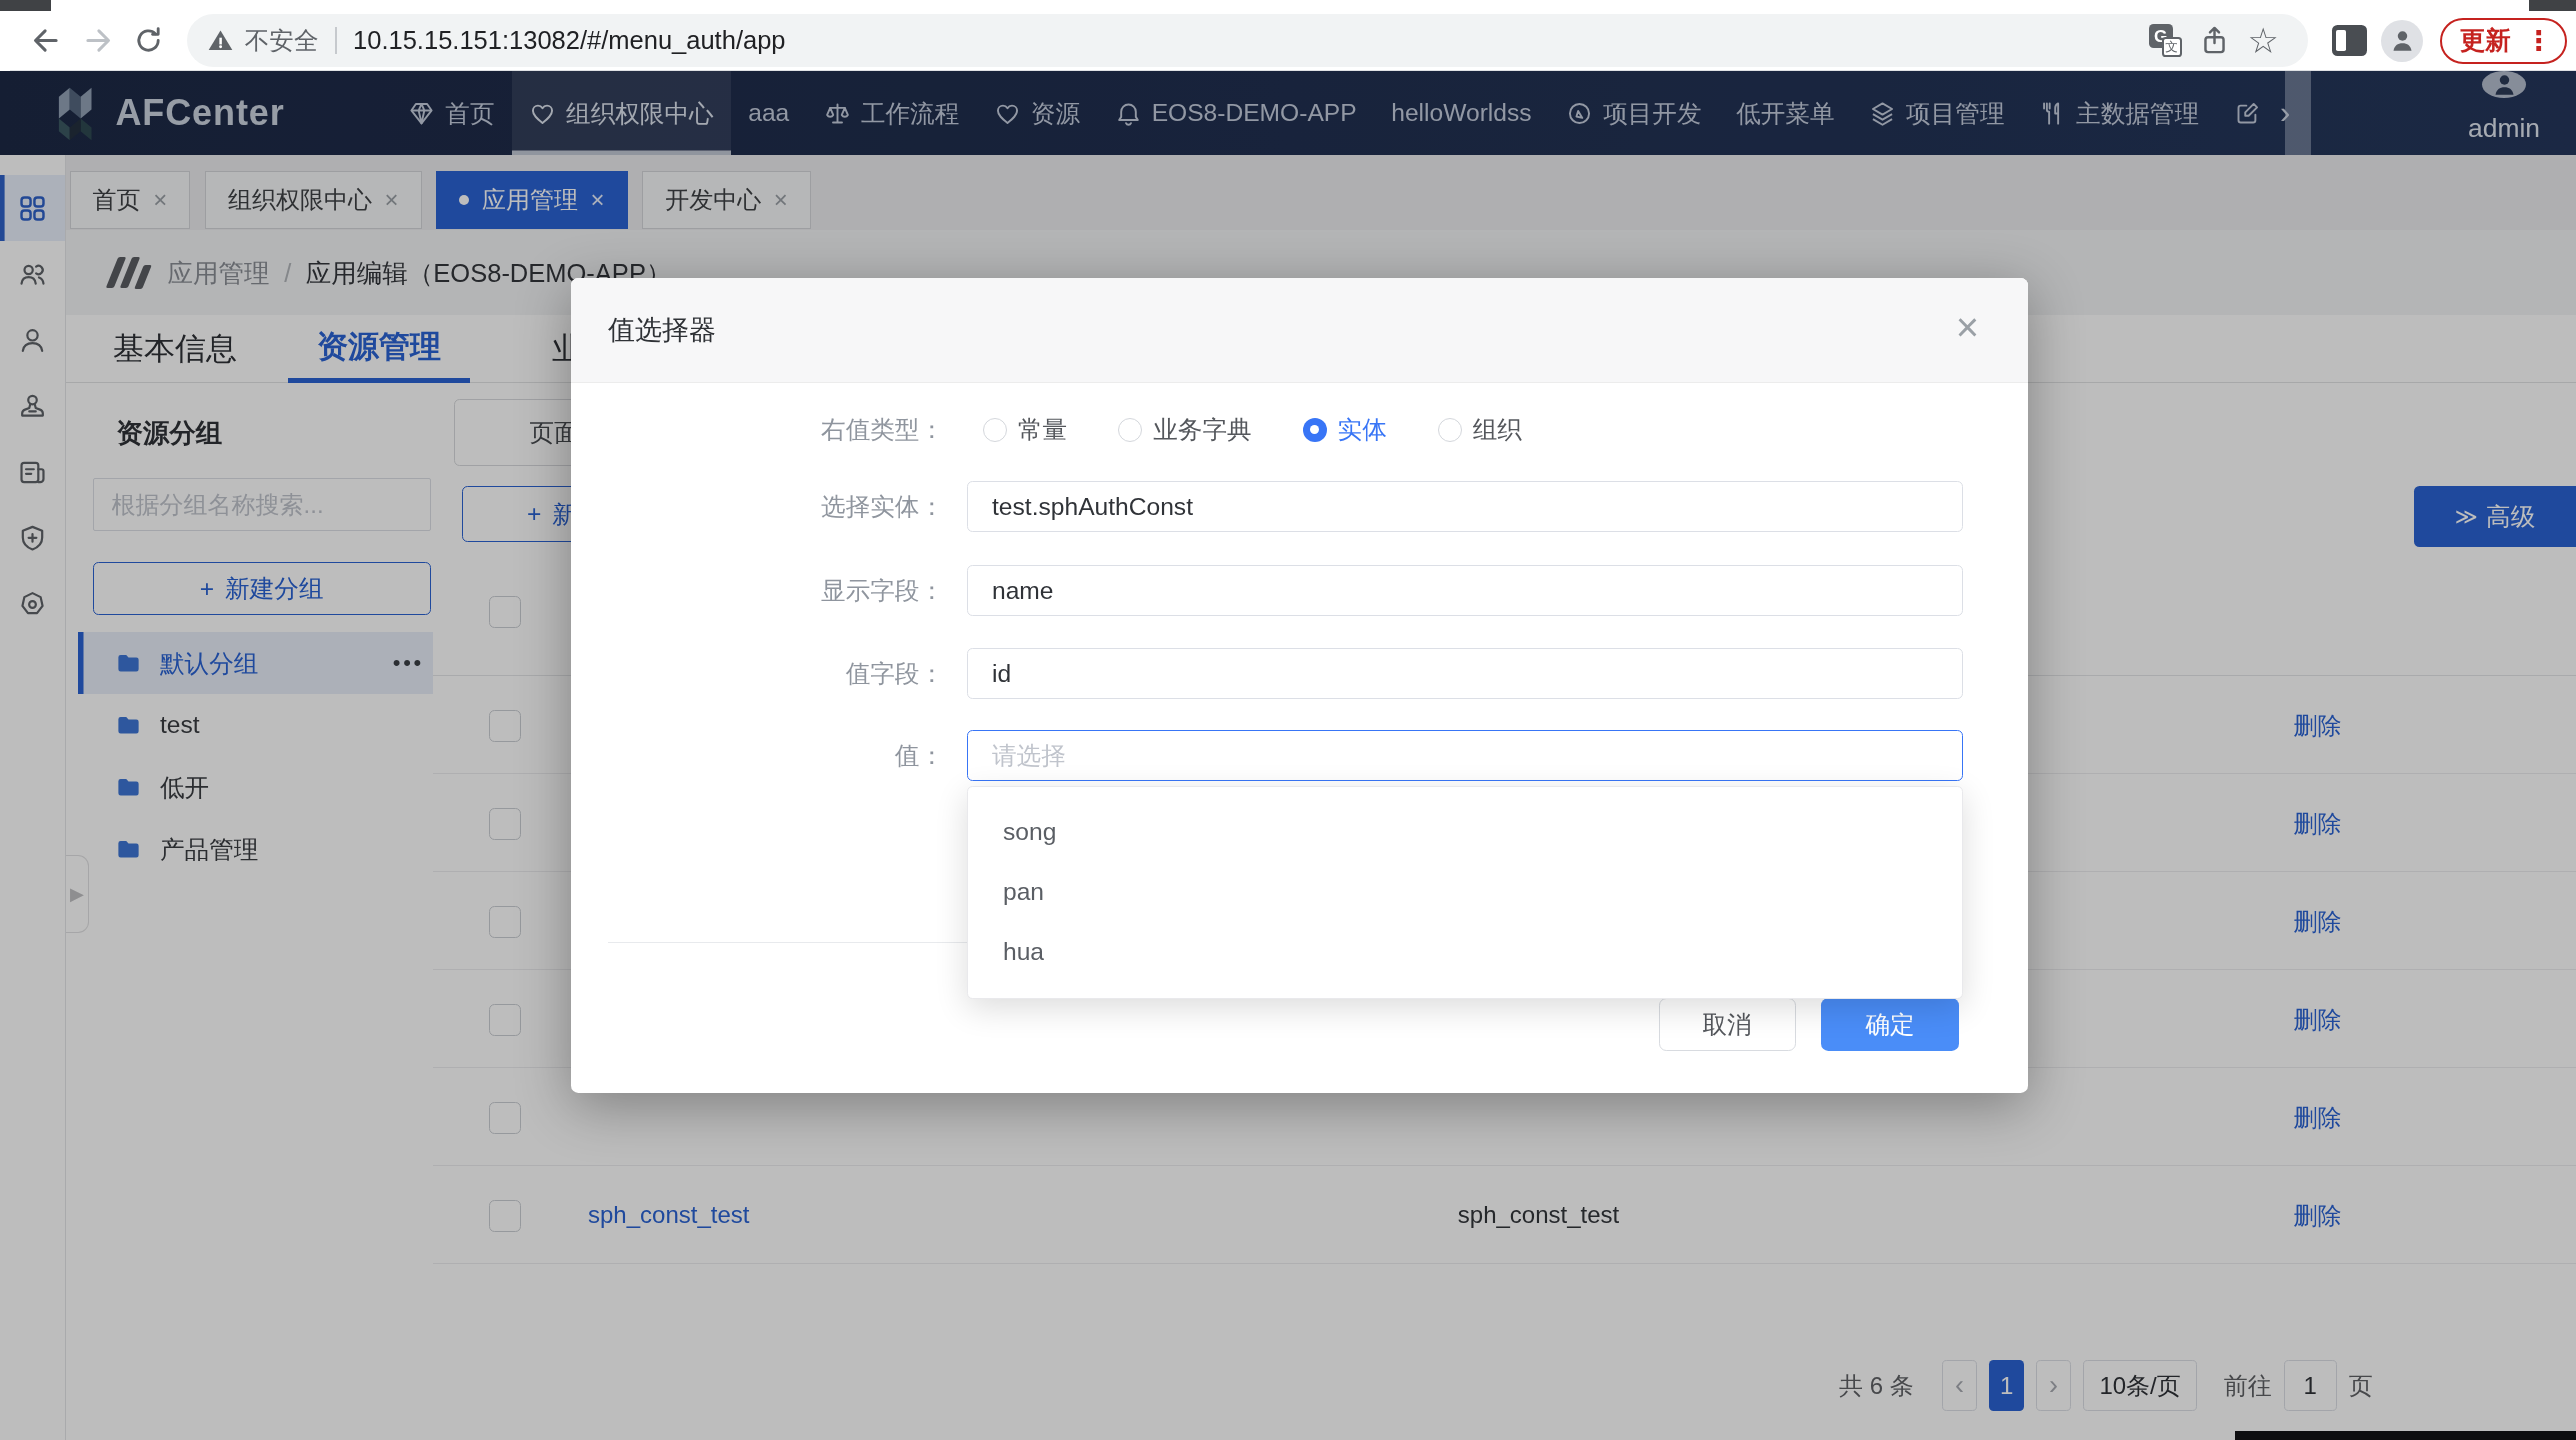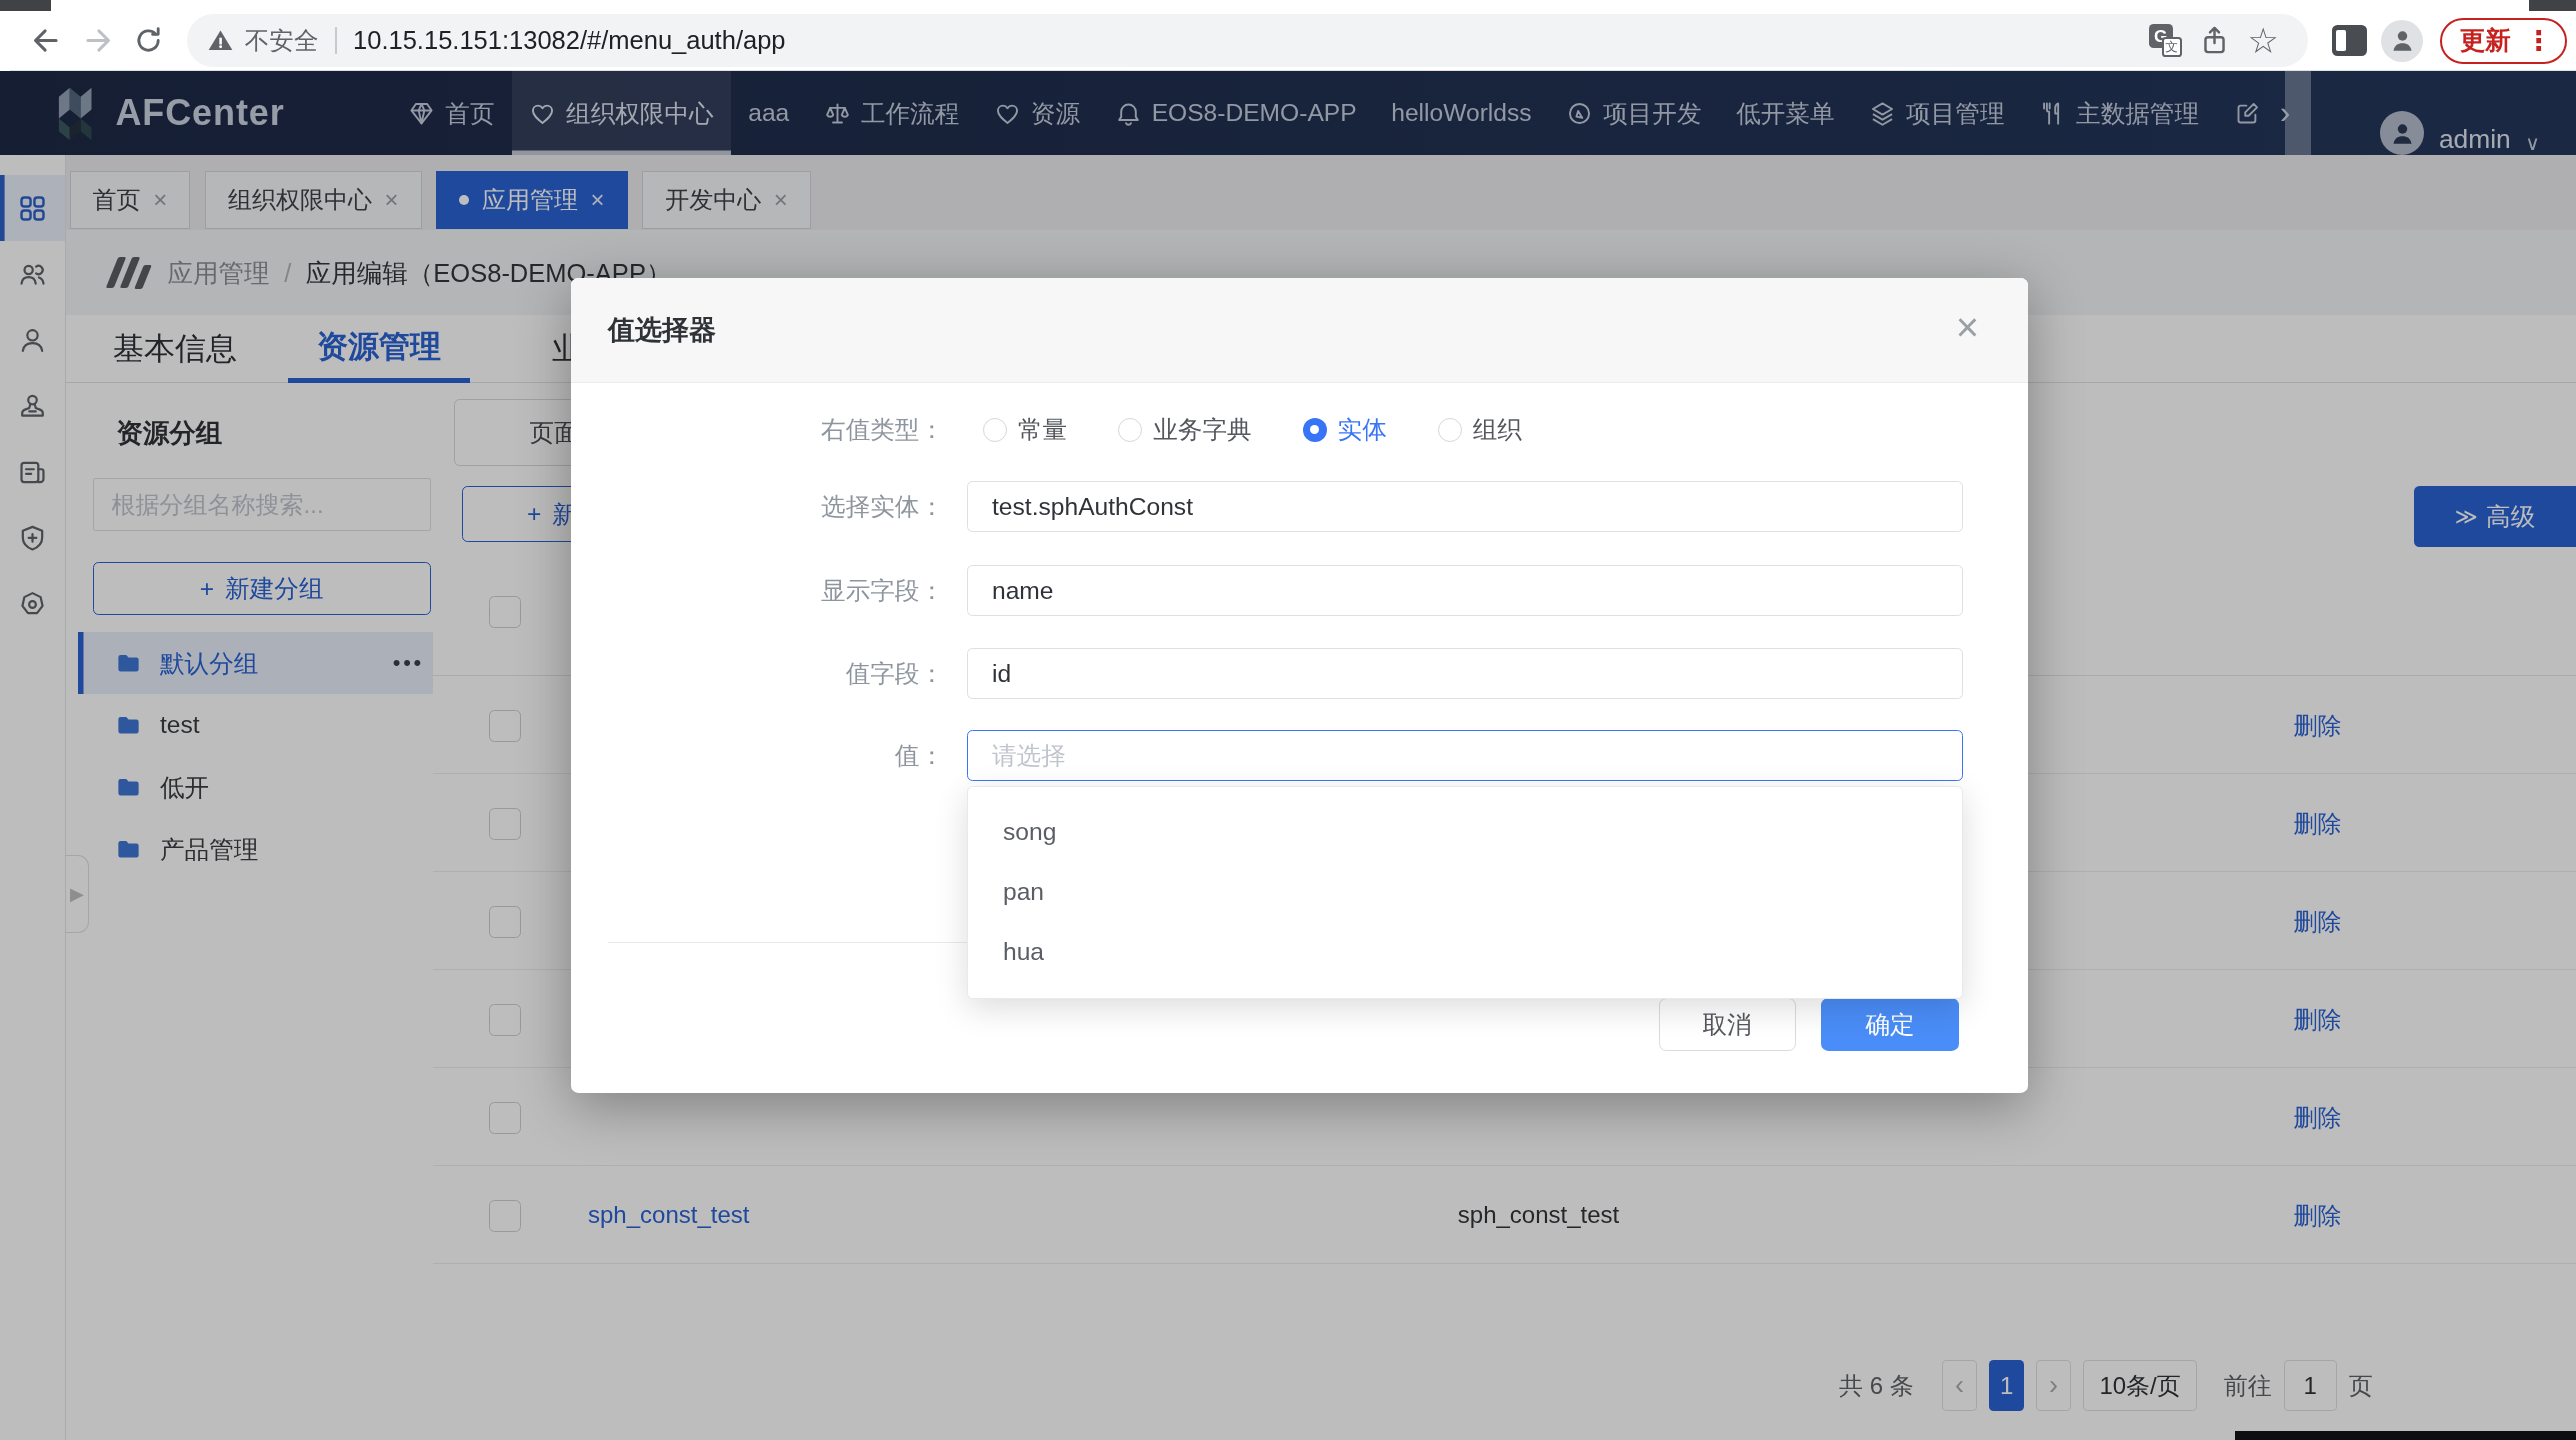--- a/index.html
+++ b/index.html
@@ -42,21 +42,21 @@
   .topnav { position:absolute; top:0; left:0; right:0; height:84px;
             background:linear-gradient(90deg,#1d2946,#25375c); display:flex; align-items:center; color:#c5cddd; }
   .brand { display:flex; align-items:center; gap:16.4px; margin-left:55px; width:300px; }
   .brand-name { font-size:36px; font-weight:bold; color:#ccd4e0; letter-spacing:0.9px; }
   .menu-wrap { display:flex; align-items:center; height:84px; width:1875px; overflow:hidden; margin-left:36px; }
   .m-item { display:flex; align-items:center; gap:10px; height:84px; padding:0 17.3px; font-size:24.6px; white-space:nowrap; cursor:pointer; }
   .m-item svg { flex:0 0 auto; }
   .m-item.active { background:rgba(255,255,255,0.09); box-shadow:inset 0 -4.6px 0 #c3cad6; color:#dee4ef; }
   .nav-chev { position:absolute; left:2280px; top:0; height:84px; display:flex; align-items:center; color:#cdd5e3; font-size:31px; z-index:2; }
   .nav-strip { position:absolute; left:2285px; top:0; width:25.5px; height:84px; background:rgba(205,213,228,0.42); }
-  .nav-user { position:absolute; right:36px; top:0; height:84px; display:flex; align-items:flex-end; gap:14.6px; }
+  .nav-user { position:absolute; right:36px; top:0; height:84px; display:flex; align-items:center; gap:14.6px;flex-direction:column; }
   .nav-avatar { width:44px; height:44px; border-radius:50%; background:rgba(230,236,245,0.75); display:flex; align-items:center; justify-content:center; }
   .nav-user .uname { font-size:26.4px; color:#e1e7f1; }
   .nav-user .carat { font-size:20px; color:#c5cddd; }
 
   
   .below { position:absolute; top:84px; left:0; right:0; bottom:0; }
   .rail { position:absolute; top:0; left:0; width:66px; bottom:0; background:#fff; border-right:0.9px solid #e5e6e8; padding-top:20px; }
   .rail-item { width:65px; height:66px; display:flex; align-items:center; justify-content:center; color:#5f6368; }
   .rail-item.active { background:#e9effb; box-shadow:inset 4.6px 0 0 #2f62c9; color:#2f62c9; }
   .rightcol { position:absolute; top:0; left:66px; right:0; bottom:0; }
@@ -123,21 +123,21 @@
   .pg-size { width:114px; height:51px; border:1.8px solid #dcdfe6; border-radius:4.6px; background:#fff; display:flex; align-items:center; justify-content:center; color:#303338; }
   .pg-goto { margin-left:14.6px; }
   .pg-input { width:53px; height:51px; border:1.8px solid #dcdfe6; border-radius:4.6px; text-align:center; font-size:24px; color:#303338; font-family:inherit; }
   .bottom-dark { position:absolute; left:2235px; right:0; bottom:0; height:9px; background:#131416; }
 
   
   .modal { position:absolute; left:571px; top:278px; width:1457px; height:815px; background:#fff; border-radius:7.3px;
            box-shadow:0 12.7px 55px rgba(0,0,0,0.32); z-index:60; }
   .mhead { position:absolute; top:0; left:0; right:0; height:105px; background:#f7f7f8; border-bottom:0.9px solid #ececec;
            border-radius:7.3px 7.3px 0 0; display:flex; align-items:center; }
-  .mtitle { margin-left:37px; font-size:27px; color:#2f3236; font-weight:bold; }
+  .mtitle { margin-left:37px; font-size:27px; color:#2f3236; font-weight:normal; }
   .mclose { position:absolute; right:33px; top:22px; width:55px; height:55px; display:flex; align-items:center; justify-content:center;
             color:#9aa0a6; font-size:40px; cursor:pointer; }
   .radio-row { position:absolute; top:126px; left:0; height:51px; display:flex; align-items:center; width:100%; }
   .flabel { width:373px; text-align:right; font-size:24.6px; color:#8f959e; flex:0 0 auto; }
   .radios { display:flex; align-items:center; margin-left:39px; gap:51px; }
   .radio { display:flex; align-items:center; gap:11px; font-size:24.6px; color:#54575c; cursor:pointer; }
   .rdot { width:24px; height:24px; border-radius:50%; border:1.8px solid #d4d7dc; background:#fff; }
   .radio.checked { color:#3875f6; }
   .radio.checked .rdot { border:none; background:#3875f6; position:relative; }
   .radio.checked .rdot::after { content:""; position:absolute; left:7.3px; top:7.3px; width:9px; height:9px; border-radius:50%; background:#fff; }

